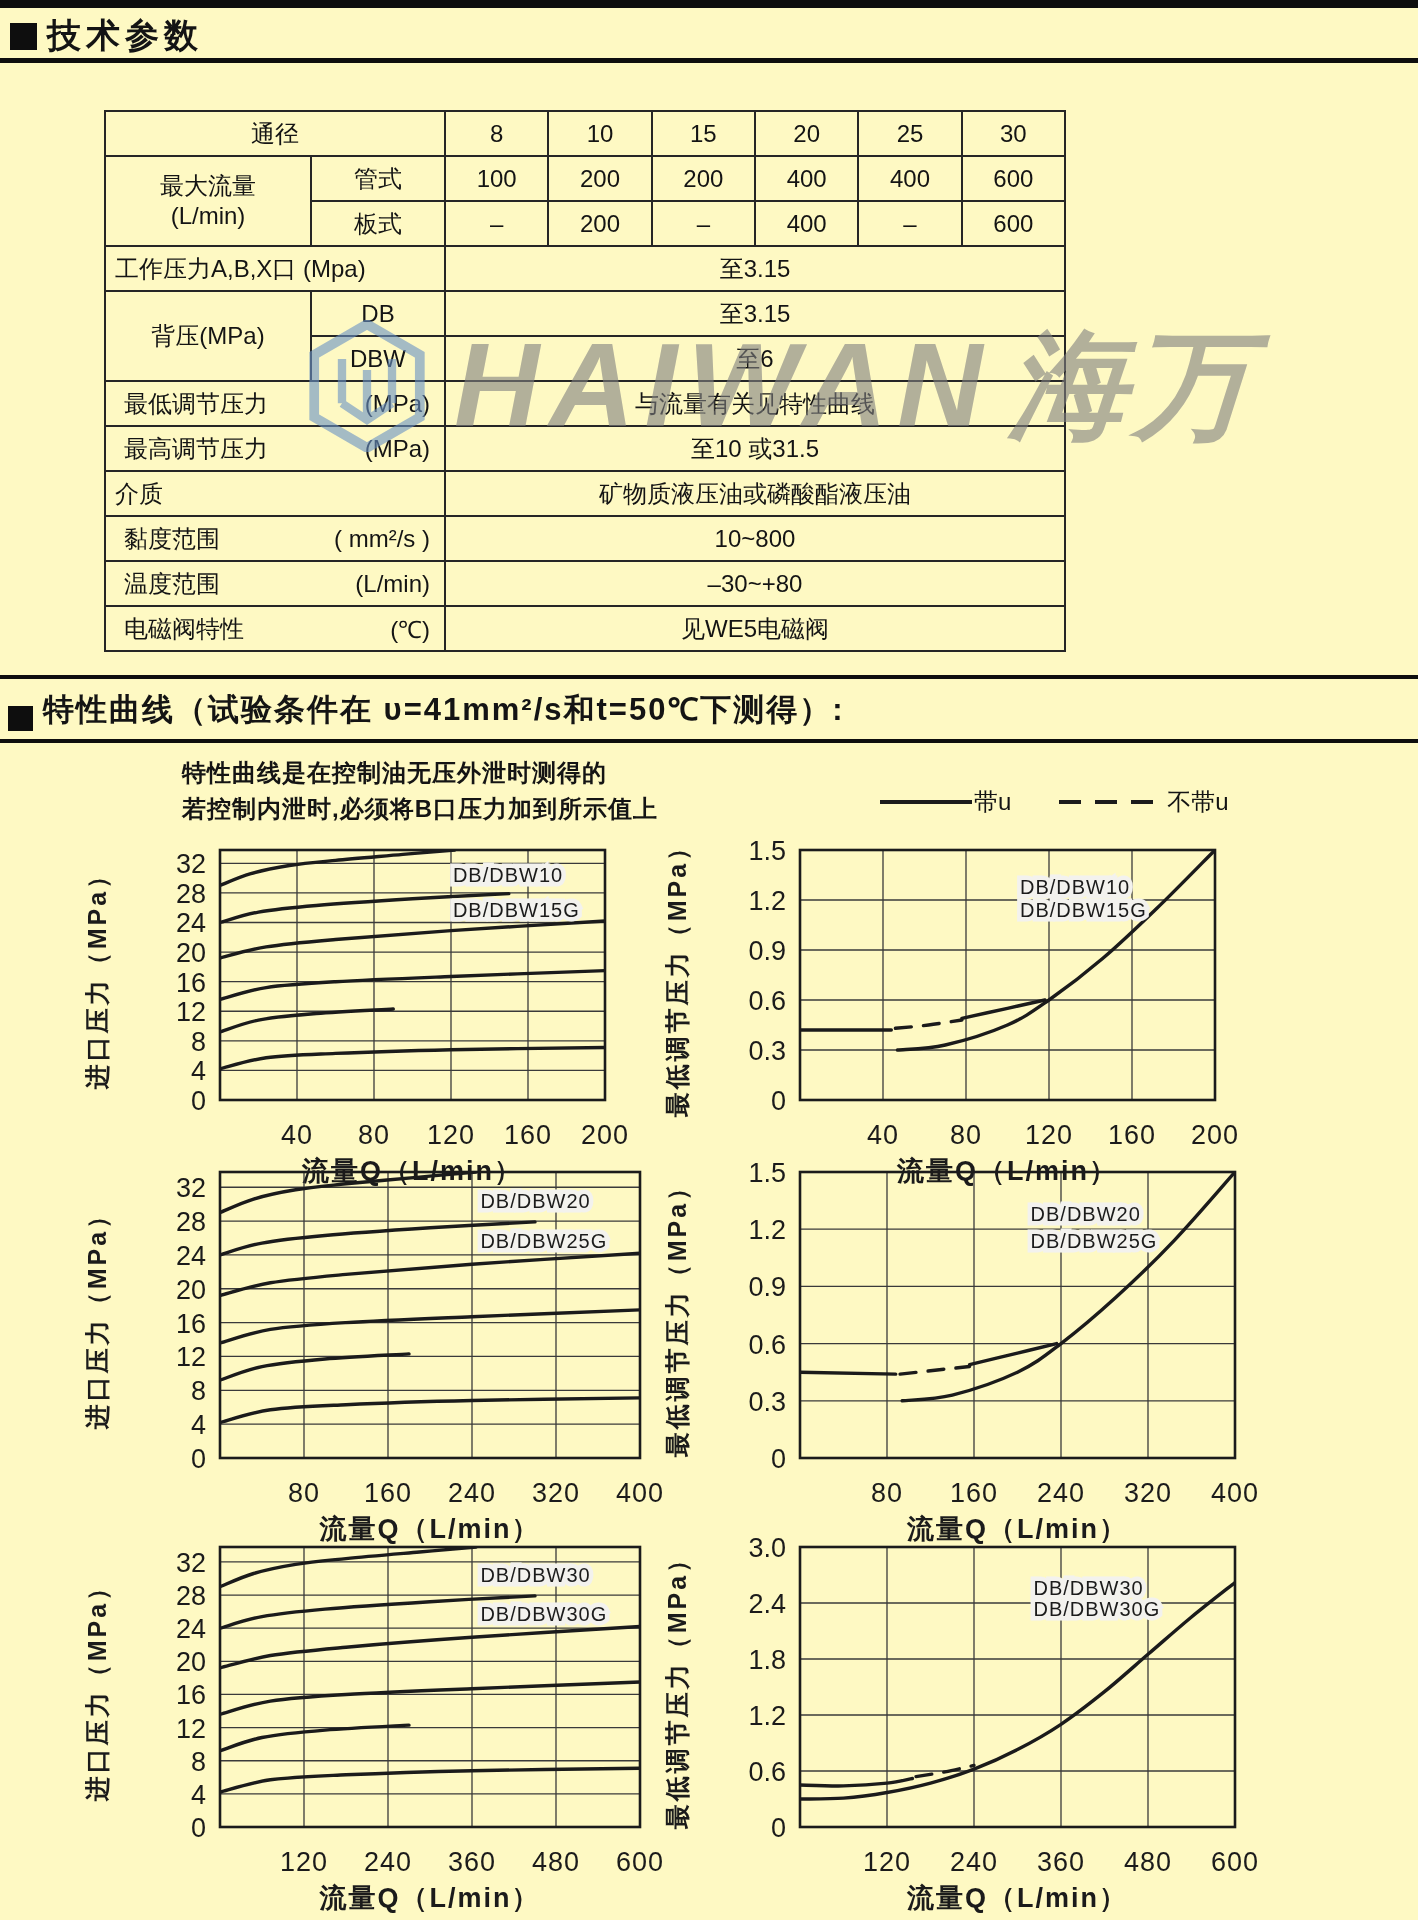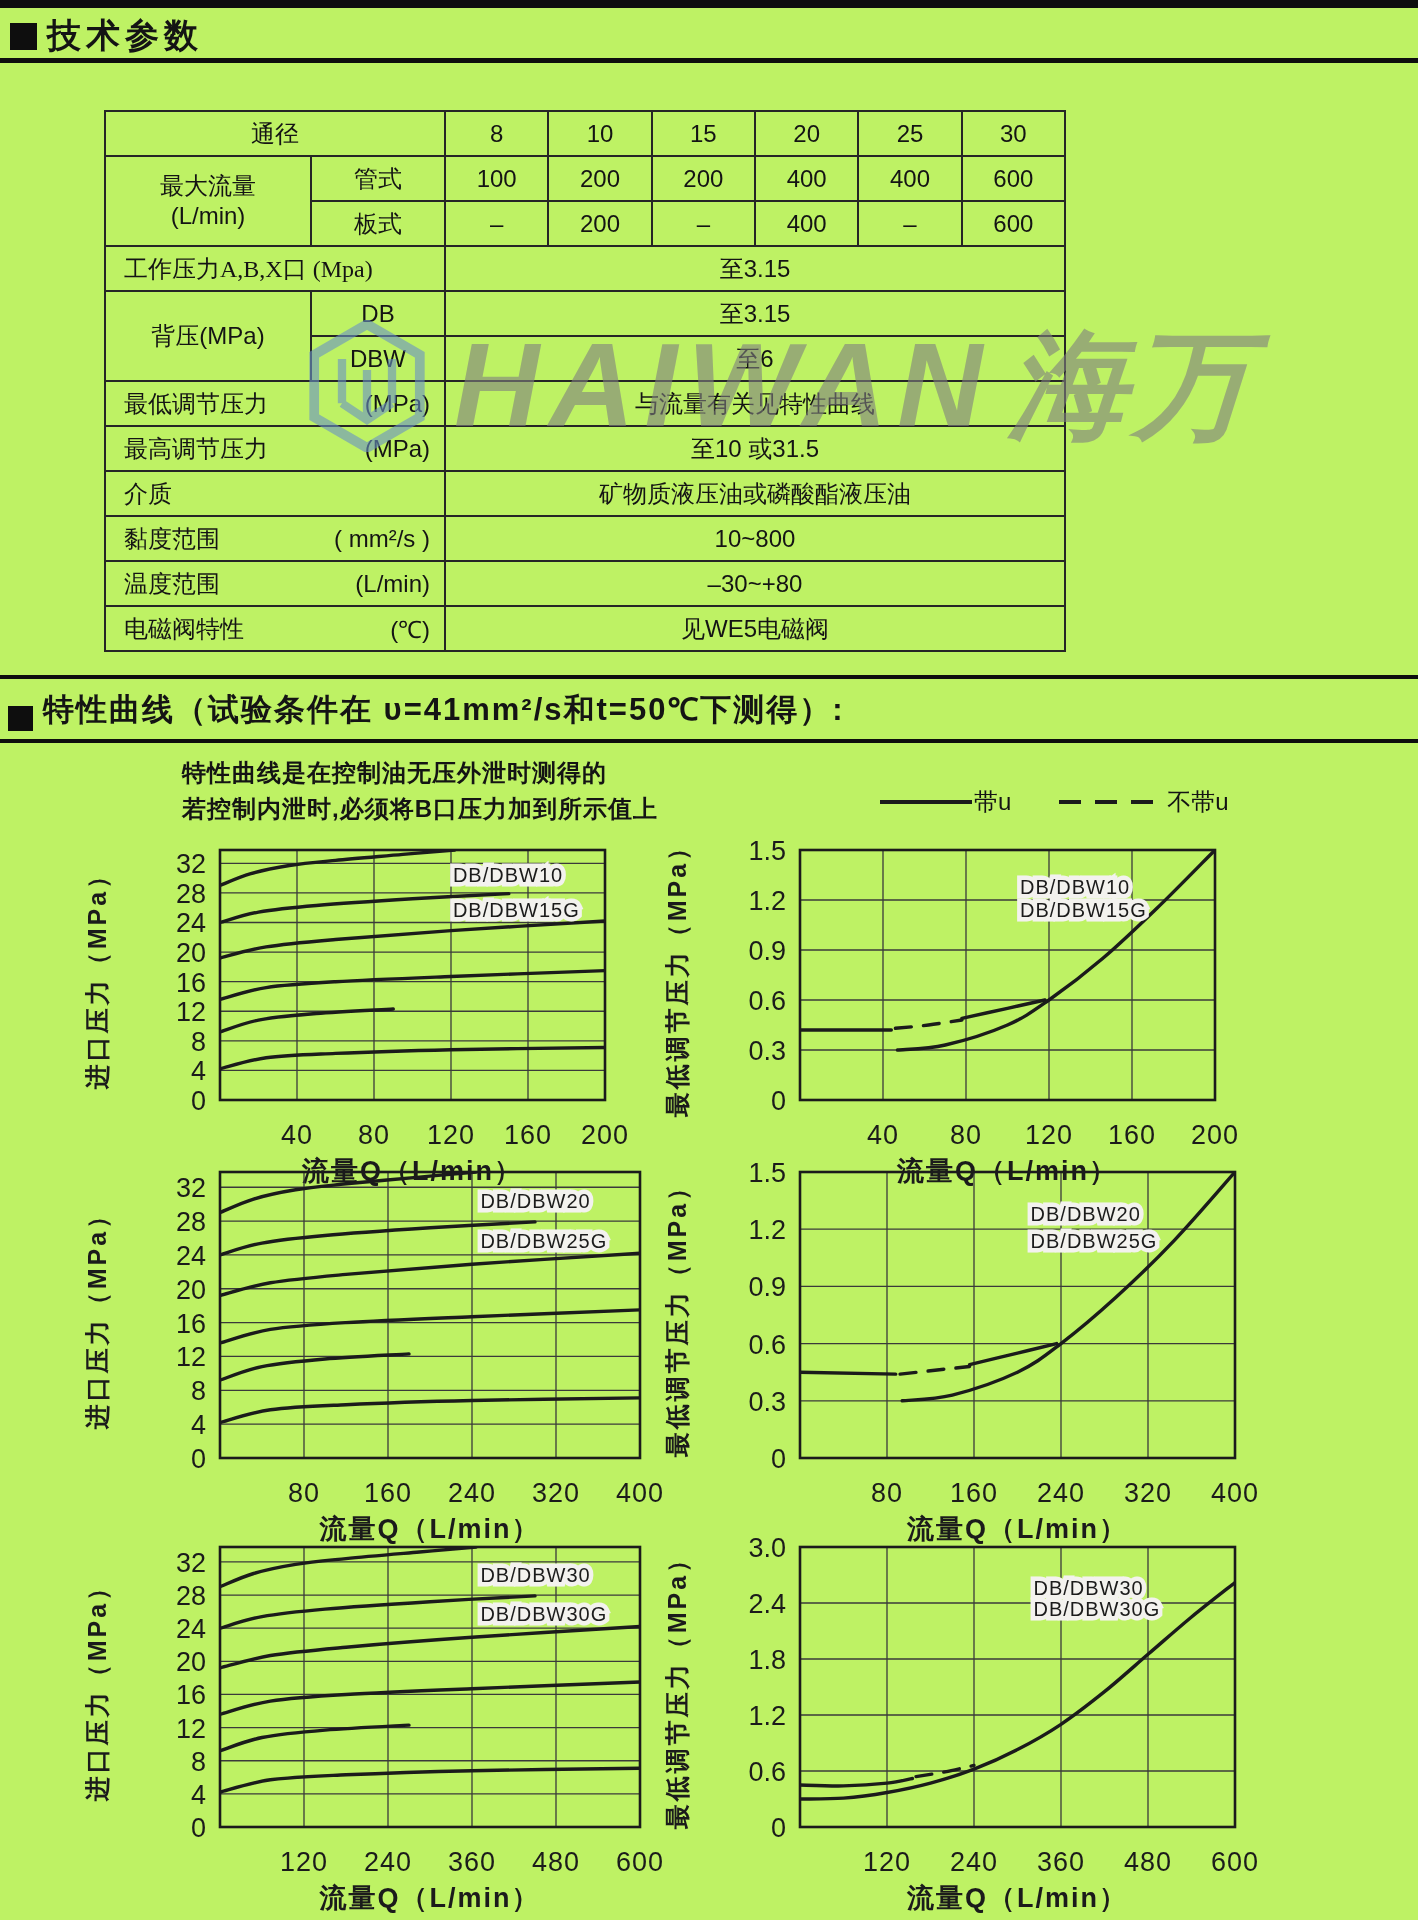--- a/index.html
+++ b/index.html
@@ -1,33 +1,33 @@
 <!DOCTYPE html>
 <html><head>
 <meta charset="utf-8">
 <style>
   html,body{margin:0;padding:0;background:#dededa;}
-  .page{position:relative;width:1418px;height:1920px;background:#bef264;
+  .page{position:relative;width:1418px;height:1920px;background:#fef9c3;
         font-family:"Liberation Sans",sans-serif;color:#141414;overflow:hidden;}
   .topbar{position:absolute;top:0;left:0;width:100%;height:8px;background:#0e0e0e;}
   .h1{position:absolute;top:13px;left:10px;display:flex;align-items:center;gap:10px;
       font-size:34px;font-weight:bold;letter-spacing:5px;}
   .sq{width:27px;height:27px;background:#0e0e0e;flex:0 0 auto;}
   .rule{position:absolute;left:0;width:100%;background:#0e0e0e;}
   .rule1{top:58px;height:5px;}
   .rule2a{top:675px;height:4px;}
   .rule2b{top:739px;height:4px;}
   .h2{position:absolute;top:687px;left:8px;display:flex;align-items:flex-end;gap:10px;
       font-size:31px;font-weight:bold;letter-spacing:2px;}
   .h2 .sq{width:25px;height:25px;}
 
   .tbl{position:absolute;left:104px;top:110px;width:962px;border-collapse:collapse;
        table-layout:fixed;font-size:24px;}
   .tbl td{border:2px solid #262626;height:43px;text-align:center;padding:0;color:#141414;}
-  .tbl .lab{text-align:left;padding-left:18px;font-family:Liberation Serif, serif;}
+  .tbl .lab{text-align:left;padding-left:9px;}
   .lr{display:flex;justify-content:space-between;align-items:center;height:100%;
       padding:0 12px 0 18px;gap:23px;}
   .lr .unit{padding-right:2px;}
   .twolines div{line-height:30px;}
 
   .note{position:absolute;left:165px;top:755px;font-size:24px;font-weight:bold;
         line-height:36px;letter-spacing:1px;margin-left:17px;}
   .legend{position:absolute;left:878px;top:786px;display:flex;align-items:center;gap:46px;
           font-size:24px;}
   .legend .item{display:flex;align-items:center;}

